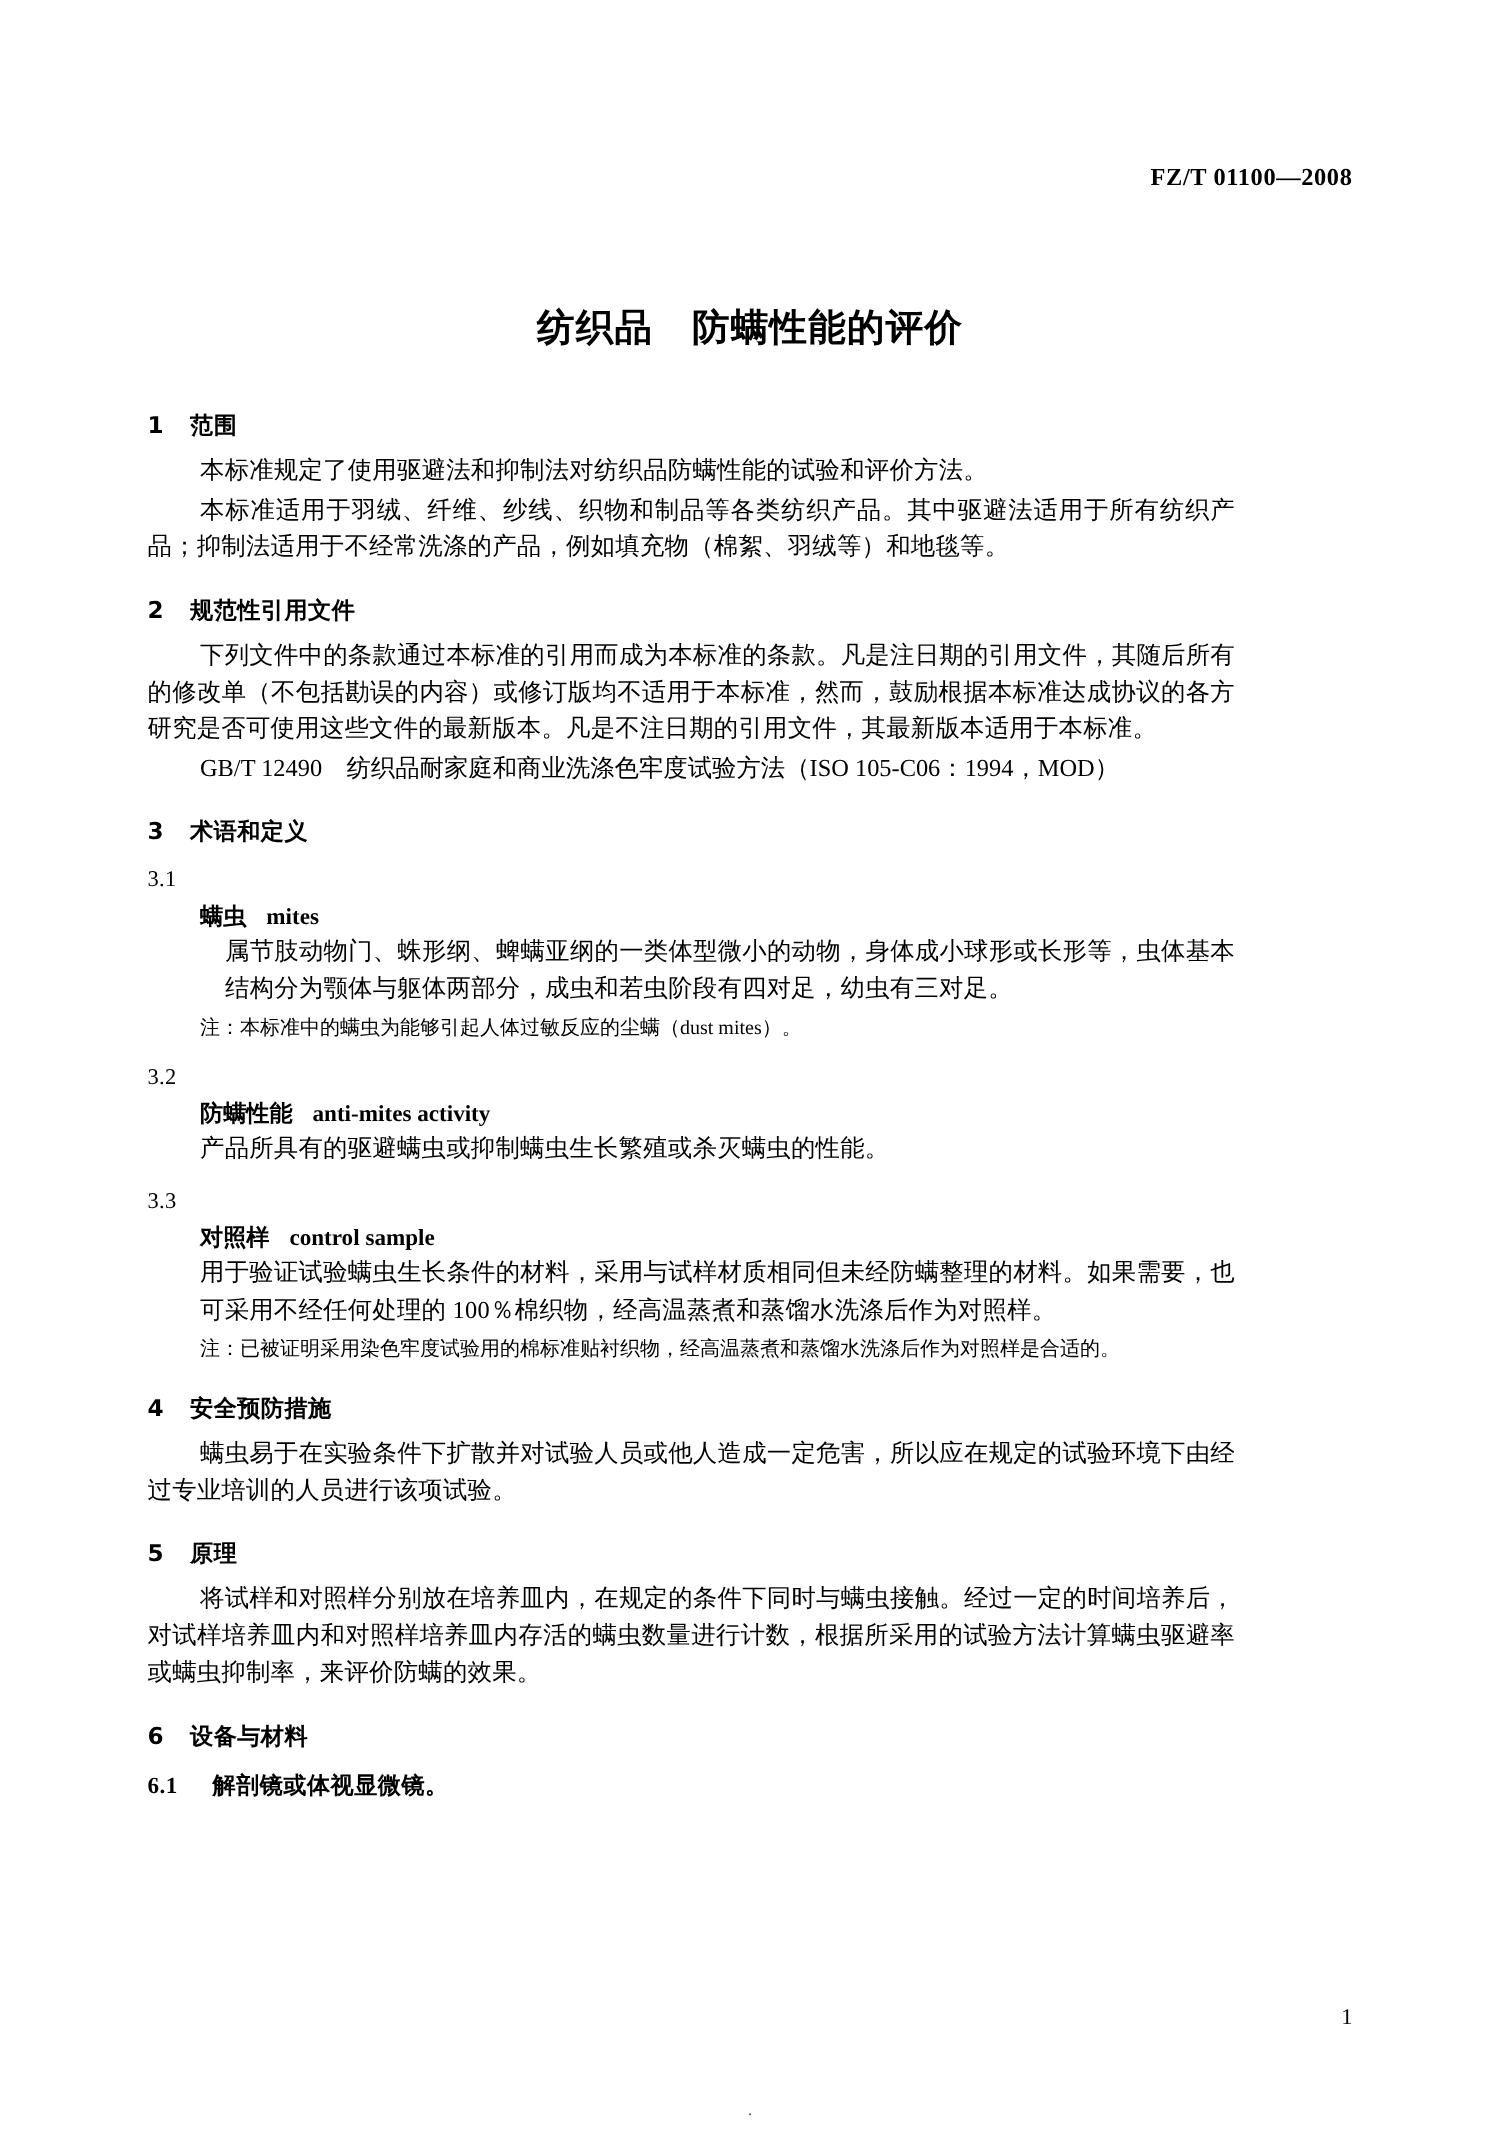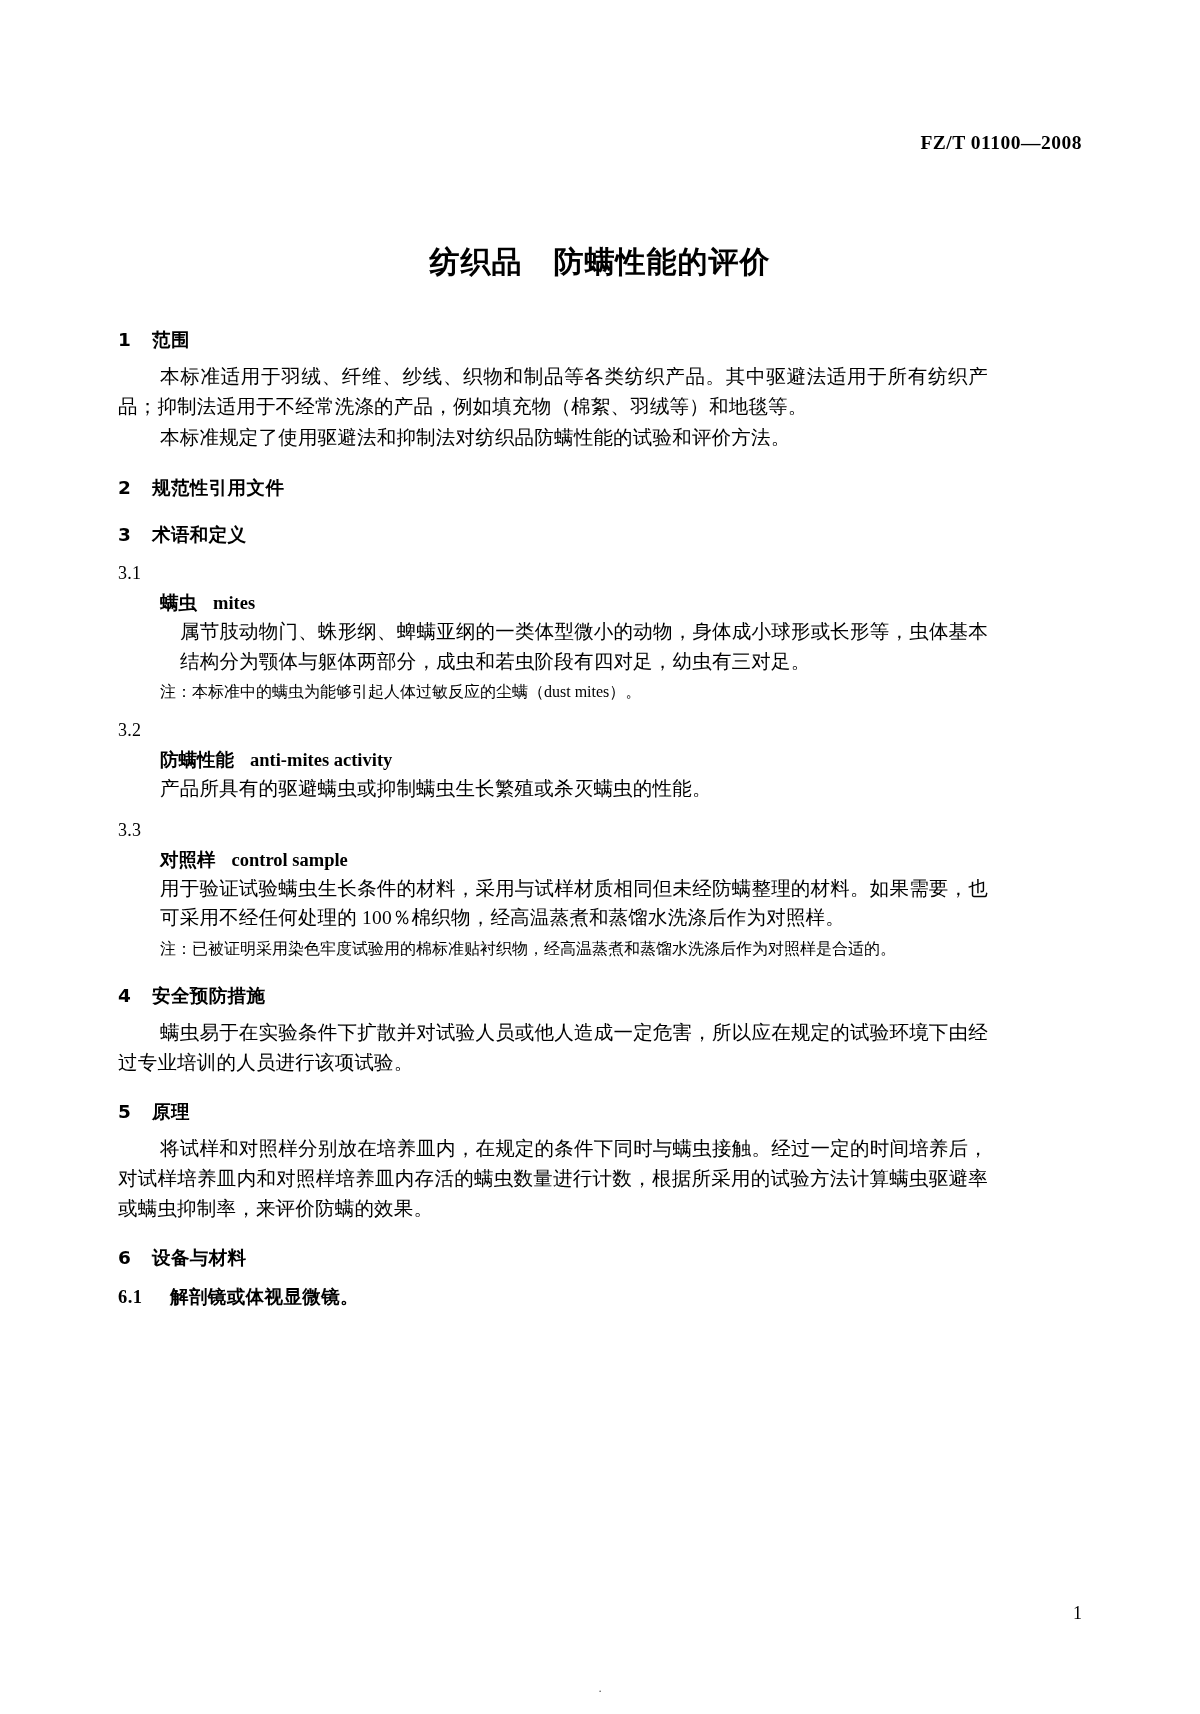--- a/index.html
+++ b/index.html
@@ -137,24 +137,26 @@
 
 <div class="page">
 
   <div class="header-std">FZ/T 01100—2008</div>
 
   <h1 class="doc-title">纺织品　防螨性能的评价</h1>
 
   <div class="content">
 
     <div class="sec-head"><span class="num">1</span><span>范围</span></div>
+    <p class="body indent">本标准规定了使用驱避法和抑制法对纺织品防螨性能的试验和评价方法。</p>
     <p class="body indent">本标准适用于羽绒、纤维、纱线、织物和制品等各类纺织产品。其中驱避法适用于所有纺织产品；抑制法适用于不经常洗涤的产品，例如填充物（棉絮、羽绒等）和地毯等。</p>
-    <p class="body indent">本标准规定了使用驱避法和抑制法对纺织品防螨性能的试验和评价方法。</p>
 
     <div class="sec-head"><span class="num">2</span><span>规范性引用文件</span></div>
+    <p class="body indent">下列文件中的条款通过本标准的引用而成为本标准的条款。凡是注日期的引用文件，其随后所有的修改单（不包括勘误的内容）或修订版均不适用于本标准，然而，鼓励根据本标准达成协议的各方研究是否可使用这些文件的最新版本。凡是不注日期的引用文件，其最新版本适用于本标准。</p>
+    <p class="ref-line">GB/T 12490　纺织品耐家庭和商业洗涤色牢度试验方法（ISO 105-C06：1994，MOD）</p>
 
     <div class="sec-head"><span class="num">3</span><span>术语和定义</span></div>
 
     <div class="clause-num">3.1</div>
     <div class="term"><span>螨虫</span><span class="en">mites</span></div>
     <p class="body" style="margin-left:62px;">属节肢动物门、蛛形纲、蜱螨亚纲的一类体型微小的动物，身体成小球形或长形等，虫体基本结构分为颚体与躯体两部分，成虫和若虫阶段有四对足，幼虫有三对足。</p>
     <p class="note">注：本标准中的螨虫为能够引起人体过敏反应的尘螨（dust mites）。</p>
 
     <div class="clause-num">3.2</div>
     <div class="term"><span>防螨性能</span><span class="en">anti-mites activity</span></div>

